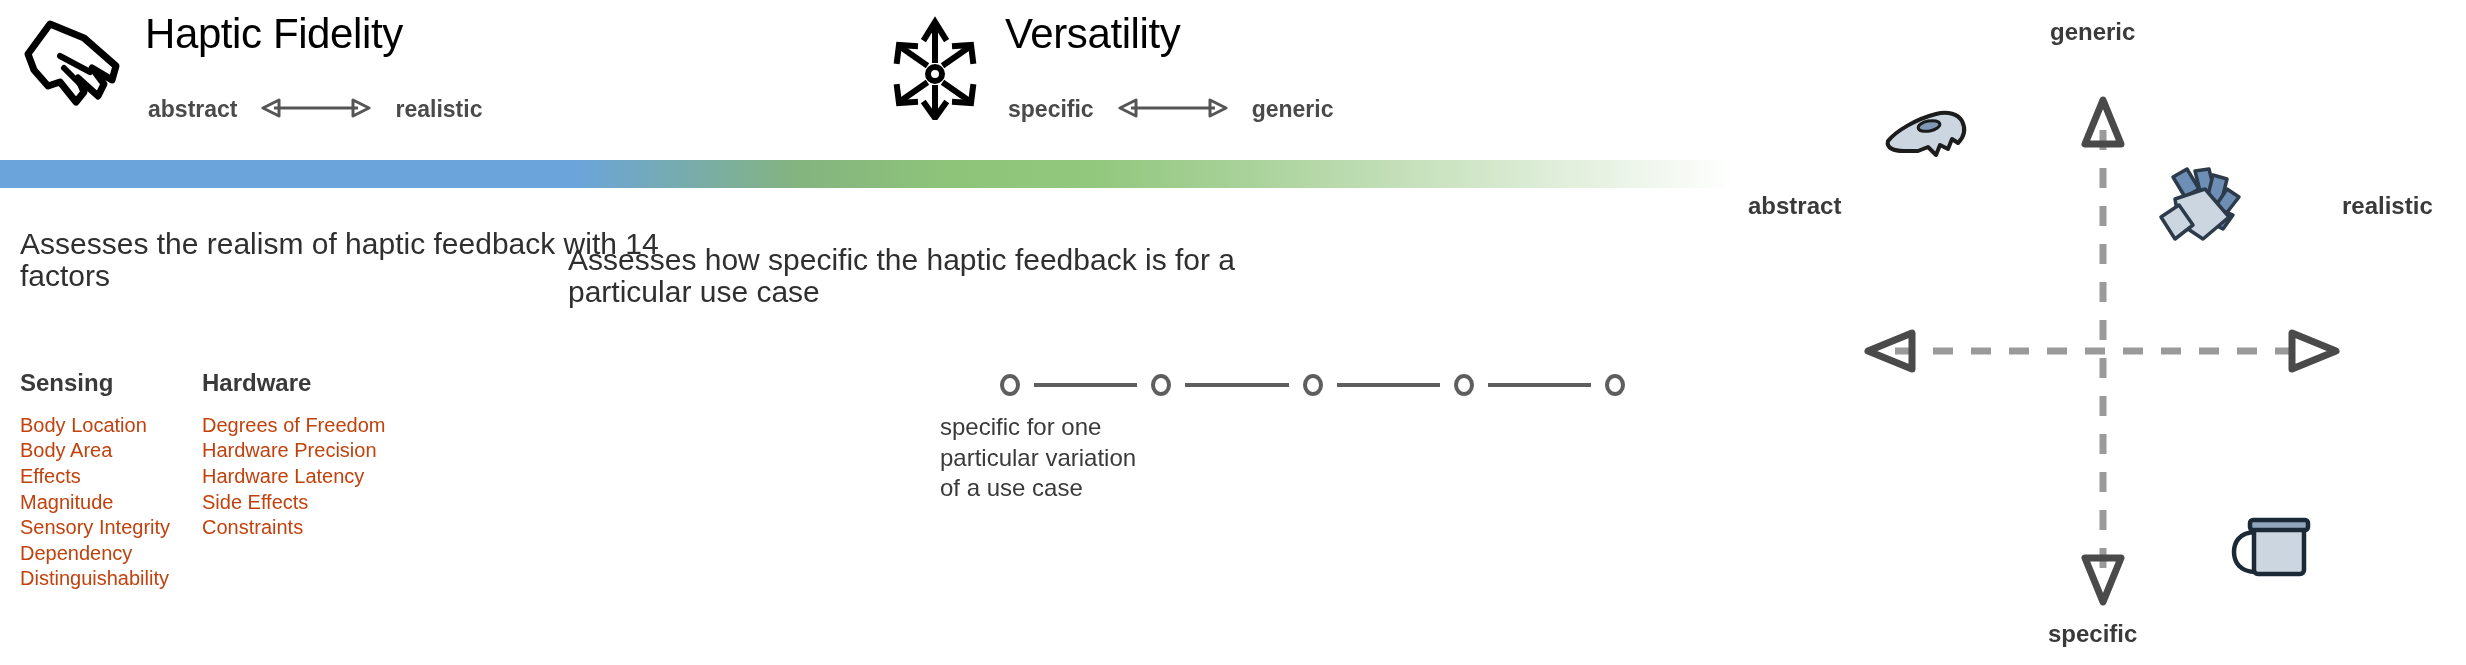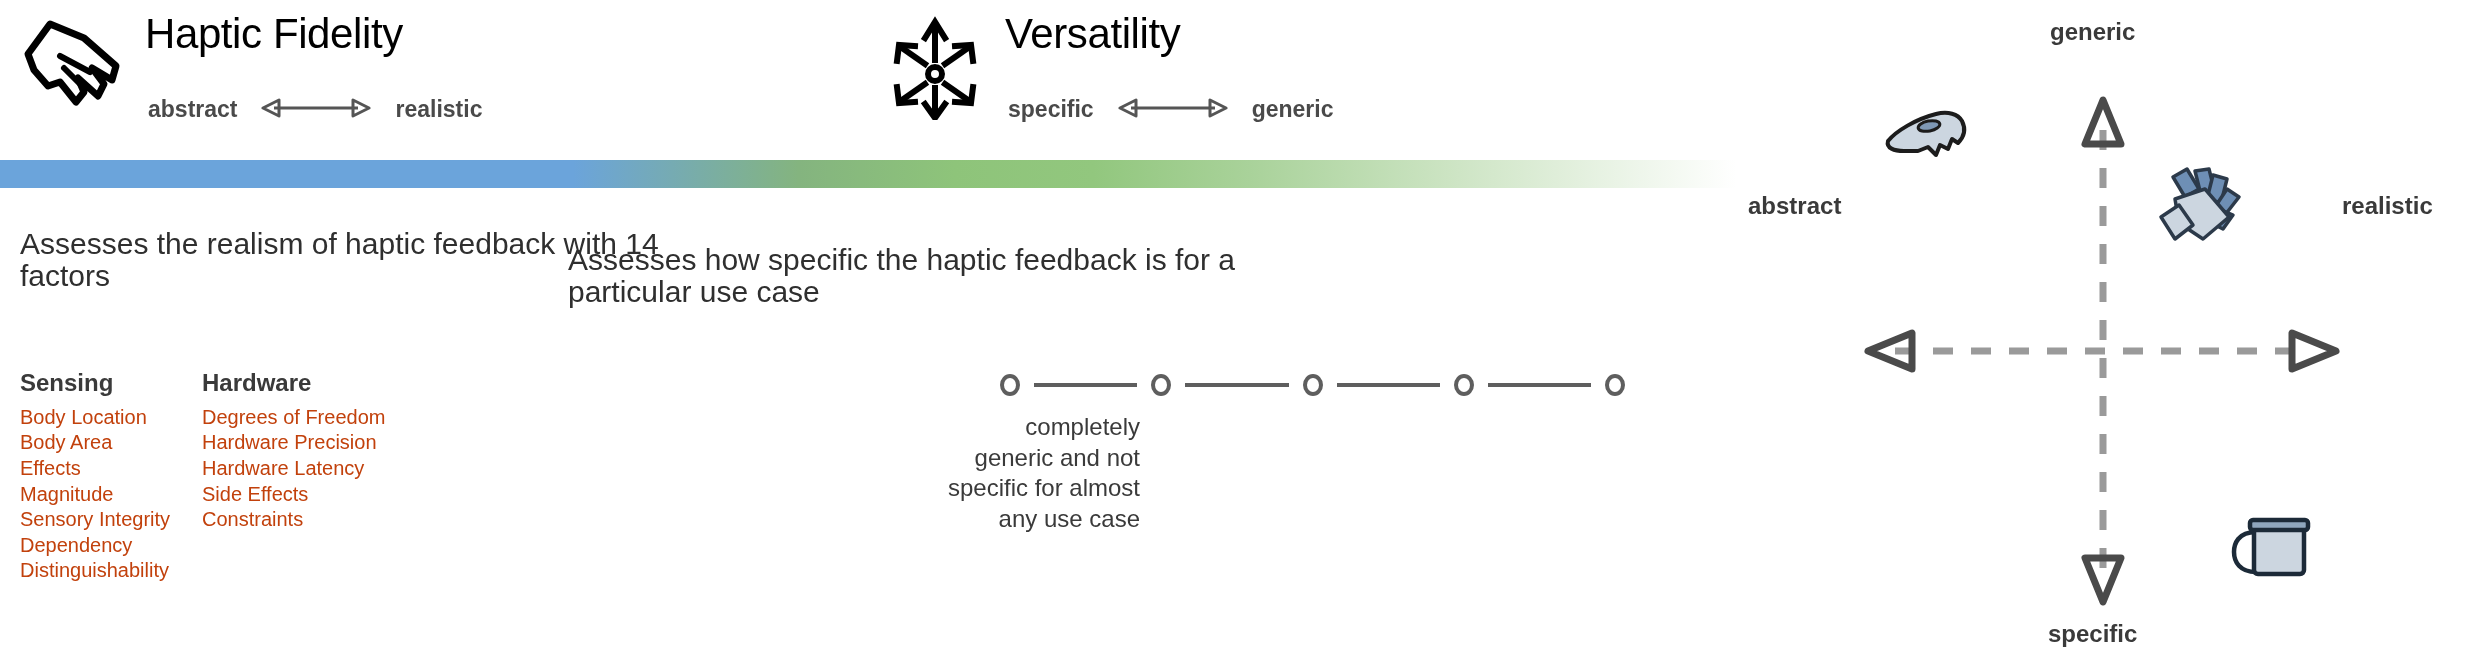--- a/index.html
+++ b/index.html
@@ -91,21 +91,21 @@
     top: 368px;
     display: flex;
     gap: 0;
   }
   .factor-col { width: 182px; }
   .factor-col.wide { width: 182px; }
   .factor-col-title {
     font-size: 24px;
     font-weight: bold;
     color: #3a3a3a;
-    margin-bottom: 6px;
+    margin-bottom: 14px;
     line-height: 1.28;
   }
   .factor-item {
     font-size: 20px;
     color: #c2410c;
     line-height: 1.28;
     white-space: nowrap;
   }
 
   
@@ -280,21 +280,21 @@
     <span class="scale-line"></span>
     <span class="scale-dot"></span>
     <span class="scale-line"></span>
     <span class="scale-dot"></span>
     <span class="scale-line"></span>
     <span class="scale-dot"></span>
   </div>
 </div>
 
 <div id="versatility-captions">
-  <div class="scale-caption right">completely generic and not specific for almost any use case</div>
+  <div class="scale-caption left">specific for one particular variation of a use case</div>
 </div>
 
 <div id="quadrant-diagram">
 
   <svg width="726" height="665" viewBox="0 0 726 665" style="position:absolute;left:0;top:0;">
     <g stroke="#9a9a9a" stroke-width="7" fill="none" stroke-dasharray="20 18">
       <line x1="363" y1="130" x2="363" y2="572"></line>
       <line x1="155" y1="351" x2="568" y2="351"></line>
     </g>
     <polygon points="363,100 345,144 381,144" fill="none" stroke="#4a4a4a" stroke-width="7" stroke-linejoin="round"></polygon>

